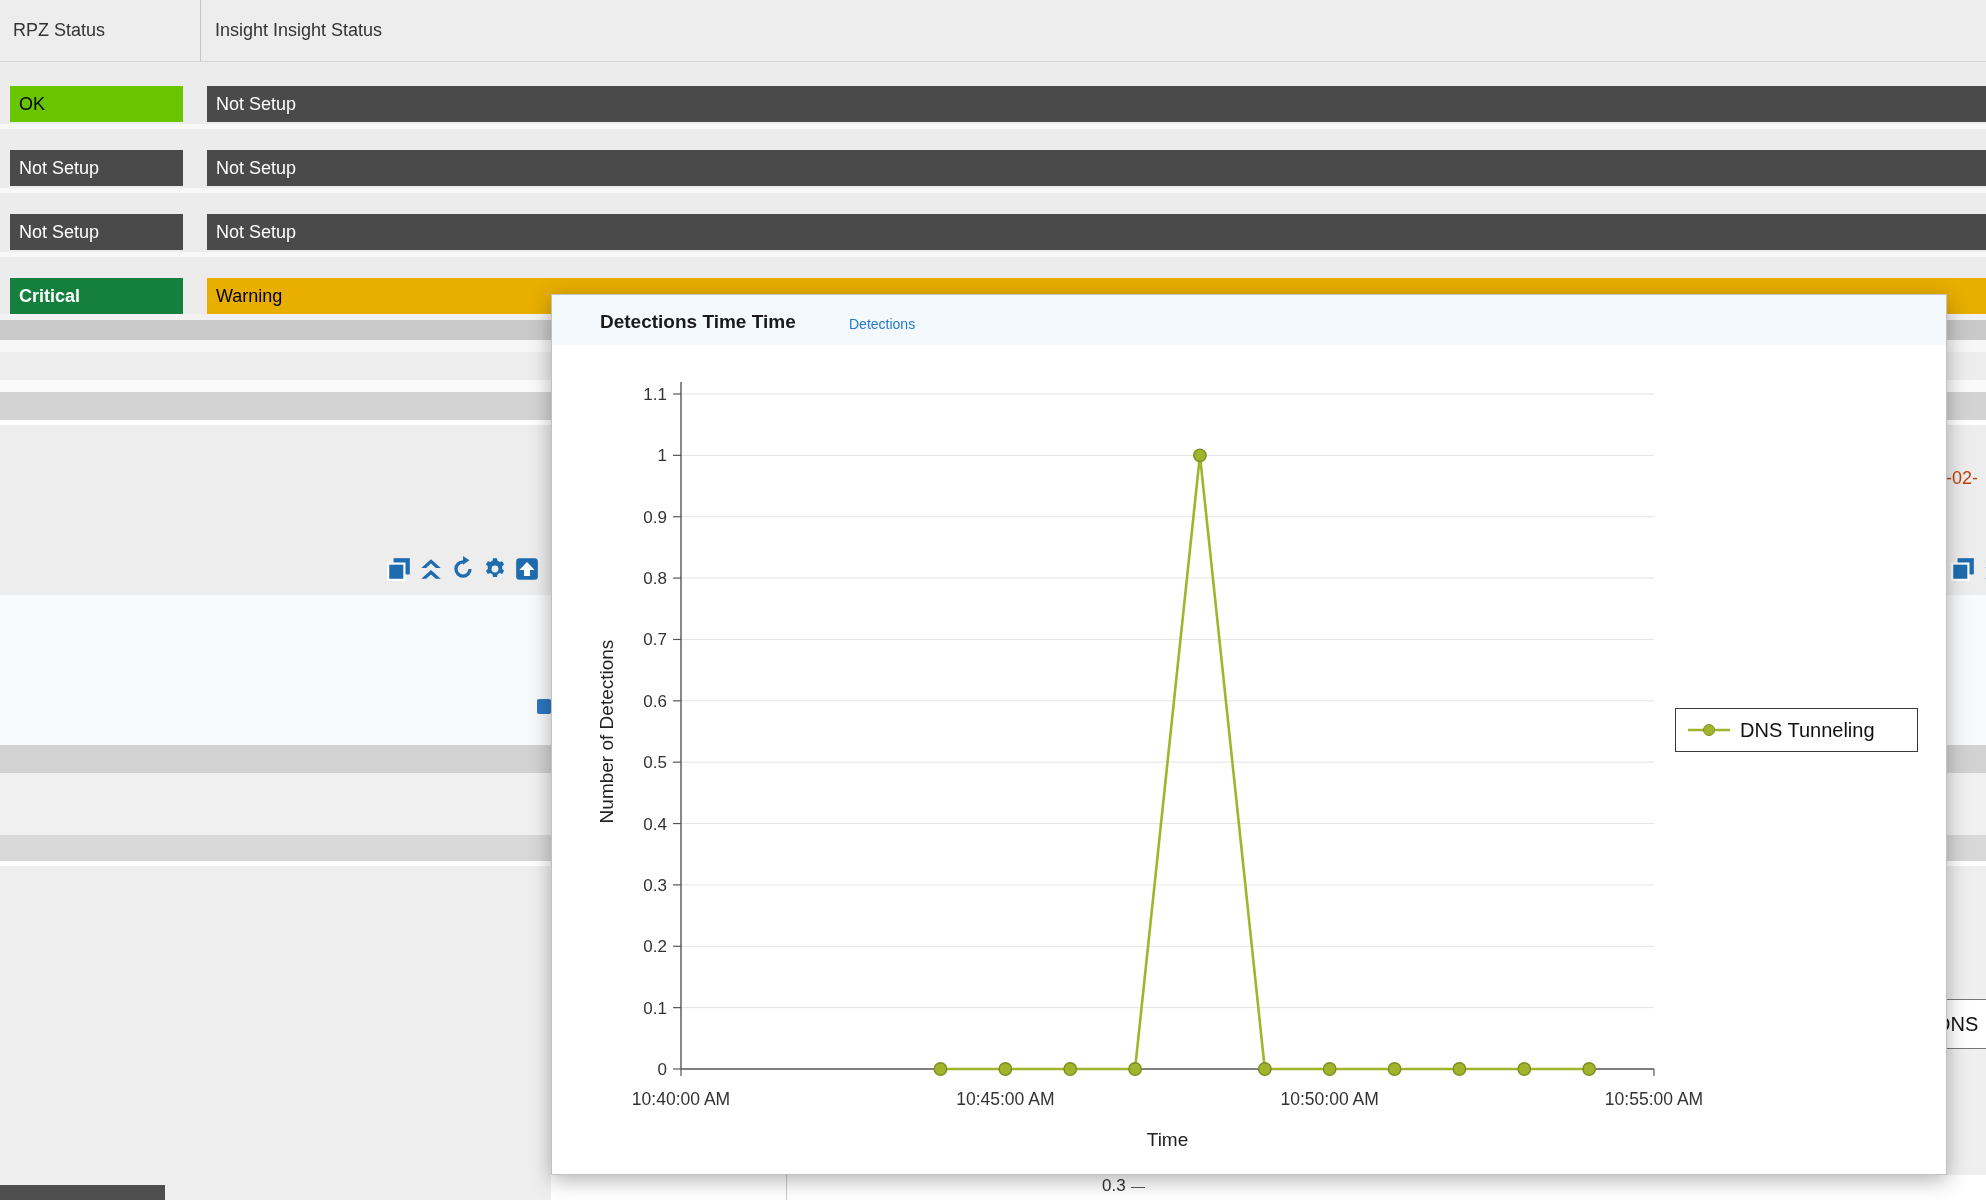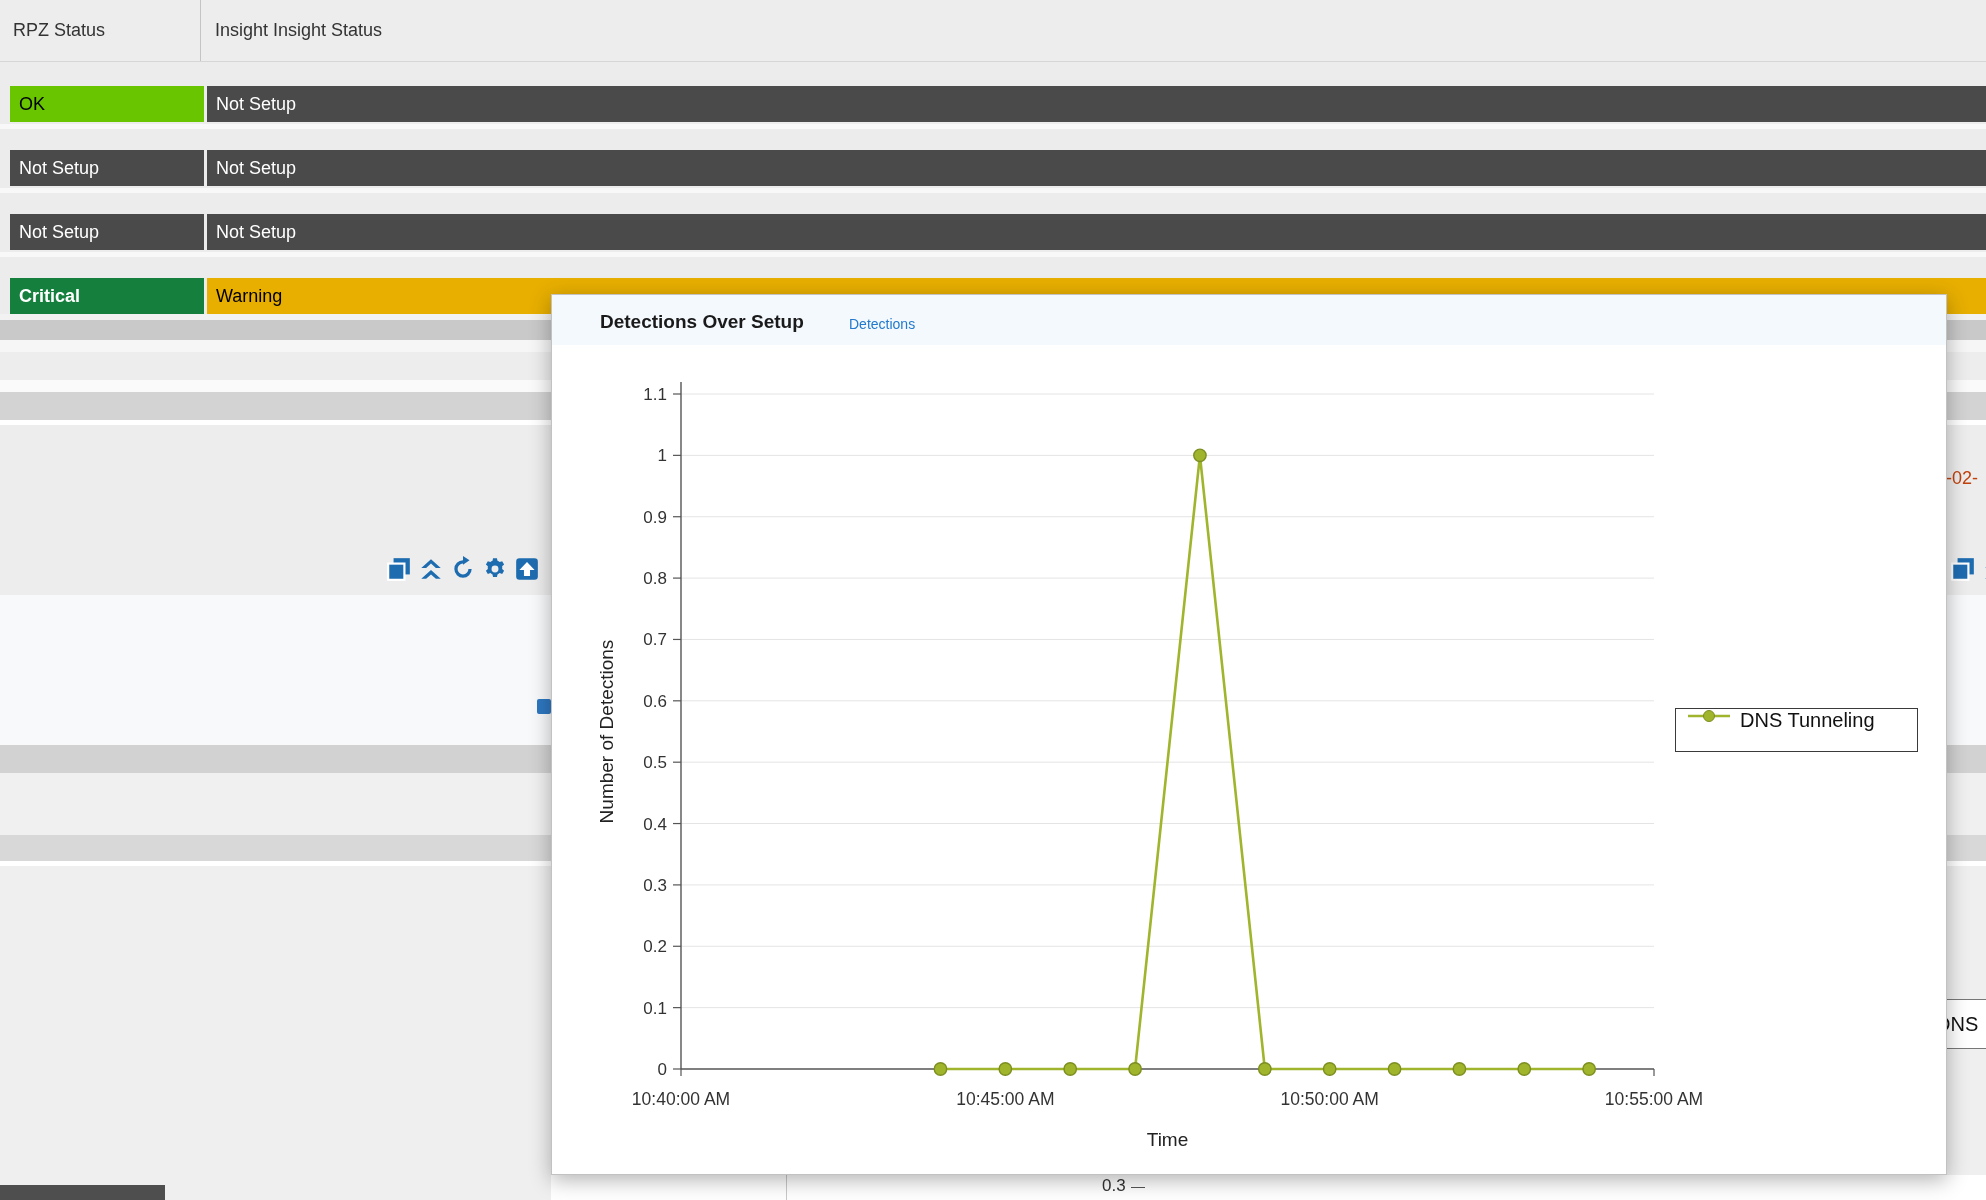--- a/index.html
+++ b/index.html
@@ -8,41 +8,41 @@
   .band{position:absolute;left:0;width:1986px;z-index:1;}
   .sep{position:absolute;left:0;width:1986px;height:5px;background:#f8f8f8;z-index:2;}
 
   
   .table-header{position:absolute;left:0;top:0;width:1986px;height:61px;background:#ededed;
                 border-bottom:1px solid #d6d6d6;z-index:3;font-size:18px;}
   .th1{position:absolute;left:13px;top:0;line-height:61px;text-align:right;}
   .th2{position:absolute;left:215px;top:0;line-height:61px;}
   .col-divider{position:absolute;left:200px;top:0;bottom:0;width:1px;background:#c4c4c4;}
   .status-row{position:absolute;left:0;width:1986px;height:36px;z-index:3;font-size:18px;}
-  .badge{position:absolute;left:10px;width:194px;height:36px;line-height:36px;padding-left:9px;
+  .badge{position:absolute;left:10px;width:173px;height:36px;line-height:36px;padding-left:9px;
          box-sizing:border-box;overflow:hidden;white-space:nowrap;}
   .bar{position:absolute;left:207px;right:0;height:36px;line-height:36px;padding-left:9px;
        overflow:hidden;white-space:nowrap;}
 
   
   .toolbar{position:absolute;top:556px;display:flex;gap:6px;z-index:4;}
   .wicon{width:26px;height:26px;display:inline-block;cursor:pointer;}
   .wicon svg{width:26px;height:26px;display:block;}
 
   
   .popup{position:absolute;left:551px;top:294px;width:1396px;height:881px;background:#fff;
          border:1px solid #c2c2c2;box-sizing:border-box;z-index:10;
          box-shadow:0 5px 20px rgba(0,0,0,0.30);}
   .popup-header{position:absolute;left:0;top:0;right:0;height:50px;background:#f4f9fd;}
   .popup-title{position:absolute;left:48px;top:16px;font-size:19px;font-weight:700;color:#1a1a1a;}
   .popup-tab{position:absolute;left:297px;top:21px;font-size:14px;cursor:pointer;text-decoration:none;}
   .chart-wrap{position:absolute;left:9px;top:56px;width:1380px;height:820px;}
   svg text{font-family:"Liberation Sans",sans-serif;}
   .legend{position:absolute;left:1123px;top:413px;width:243px;height:44px;background:#fff;
-          border:1px solid #3a3a3a;display:flex;align-items:flex-start;gap:8px;padding-left:10px;
+          border:1px solid #3a3a3a;display:flex;align-items:center;gap:8px;padding-left:10px;
           box-sizing:border-box;z-index:2;font-size:20px;color:#111;}
 
   
   .frag-date{position:absolute;left:1946px;top:468px;font-size:18px;color:#c2410c;z-index:4;white-space:nowrap;}
   .frag-dns{position:absolute;left:1930px;top:999px;width:72px;height:50px;background:#fff;
             border:1px solid #777;font-size:20px;color:#111;line-height:48px;padding-left:5px;
             box-sizing:border-box;z-index:5;white-space:nowrap;}
   .bottom-white{position:absolute;left:551px;top:1175px;width:1435px;height:25px;background:#fff;z-index:2;}
   .frag-axis{position:absolute;left:1102px;top:1176px;font-size:17px;color:#333;z-index:6;display:flex;align-items:center;}
   .frag-axis .tickline{display:inline-block;width:14px;height:1px;background:#555;margin-left:5px;margin-top:3px;}
@@ -153,21 +153,21 @@
   <div class="bottom-white"></div>
   <div class="frag-vline"></div>
   <div class="frag-axis">
     <span>0.3</span>
       <span class="tickline"></span>
   </div>
   <div class="frag-dark"></div>
 
   <div class="popup">
     <div class="popup-header">
-      <div class="popup-title">Detections Over Setup</div>
+      <div class="popup-title">Detections Time Time</div>
       <a class="popup-tab" href="#" style="color: rgb(34, 121, 205);">Detections</a>
     </div>
     <div class="chart-wrap">
       <svg id="chart-svg" width="1380" height="820">
           <line x1="112" y1="718" x2="120" y2="718" stroke="#555" stroke-width="1.2"></line>
           <text x="106" y="724" text-anchor="end" font-size="17" fill="#333">0</text>
           <line x1="120" y1="656.6363636363636" x2="1093" y2="656.6363636363636" stroke="#e4e4e4" stroke-width="1"></line>
           <line x1="112" y1="656.6363636363636" x2="120" y2="656.6363636363636" stroke="#555" stroke-width="1.2"></line>
           <text x="106" y="662.6363636363636" text-anchor="end" font-size="17" fill="#333">0.1</text>
           <line x1="120" y1="595.2727272727273" x2="1093" y2="595.2727272727273" stroke="#e4e4e4" stroke-width="1"></line>

